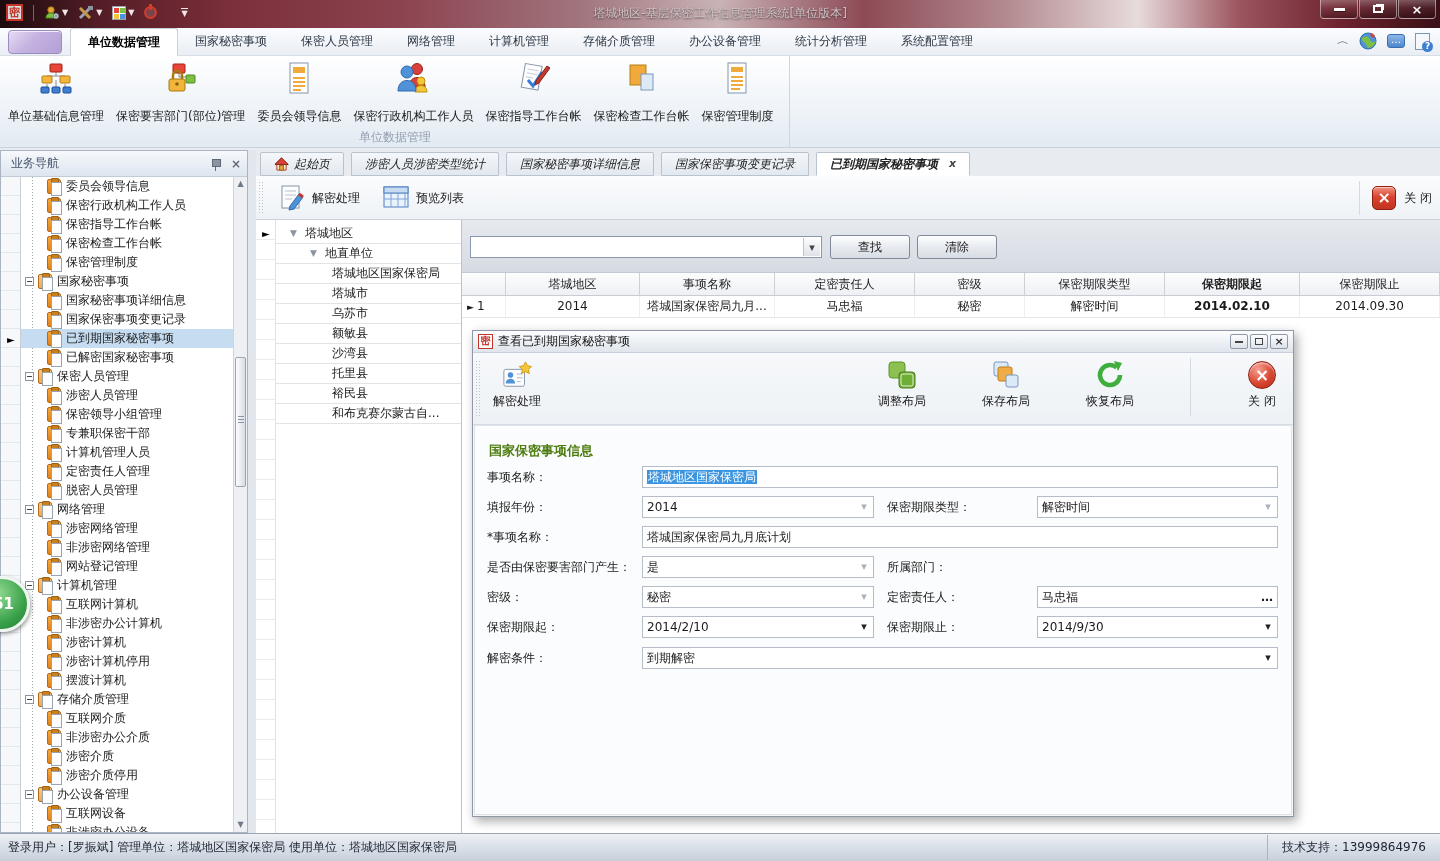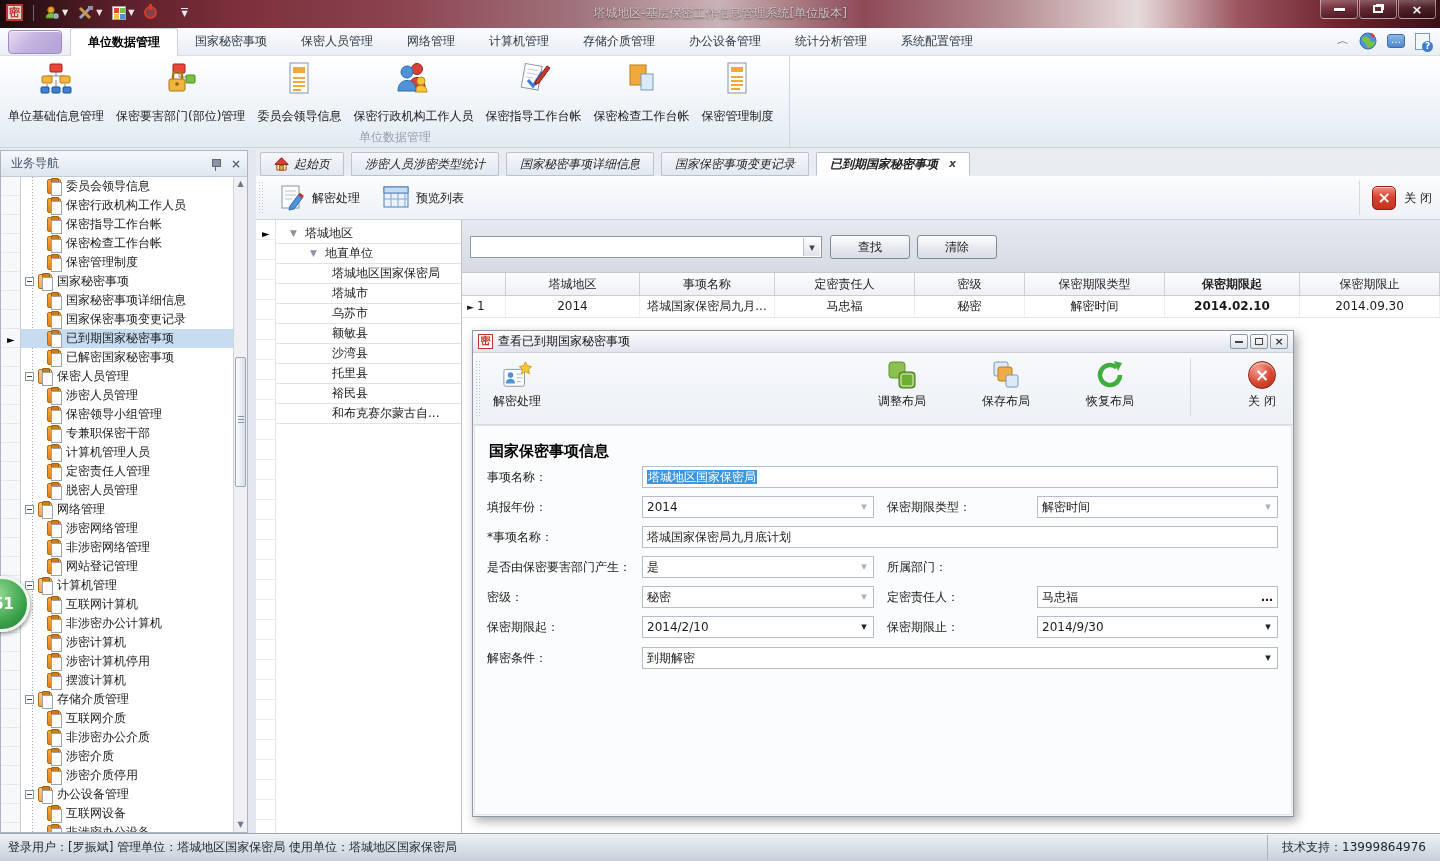--- a/index.html
+++ b/index.html
@@ -187,21 +187,21 @@
   .big-btn { display:flex; flex-direction:column; align-items:center; justify-content:flex-start; padding:4px 8px 0 8px; border-radius:3px; cursor:default; }
   .big-btn .bb-icon { width:30px; height:30px; margin-bottom:3px; display:flex; align-items:center; justify-content:center; }
   .dlg-tb-left { position:absolute; left:12px; top:3px; display:flex; }
   .dlg-tb-right { position:absolute; right:8px; top:3px; display:flex; align-items:flex-start;gap:40px; }
   .dlg-tb-sep { width:1px; height:58px; background:#d4dae2; margin:2px 8px 0 8px; }
   .red-circle { width:28px; height:28px; border-radius:50%; border:1px solid #8e1f12;
     background:radial-gradient(circle at 35% 30%,#f5a193,#d8452f 55%,#b52a18); box-shadow:inset 0 2px 2px rgba(255,255,255,.5);
     color:#fff; display:flex; align-items:center; justify-content:center; }
   .red-circle::after { content:'×'; font-size:17px; font-weight:bold; line-height:1; }
   .dlg-client { position:absolute; left:1px; top:94px; right:1px; bottom:1px; background:#fbfcfd; border:1px solid #e0e4ea; }
-  .sec-title { position:absolute; left:14px; top:16px; font-weight:bold; color:#000000; font-size:15px;font-family:Liberation Mono, monospace; }
+  .sec-title { position:absolute; left:14px; top:16px; font-weight:bold; color:#4d7c0f; font-size:13px;font-family:Liberation Mono, monospace; }
   .f-label { position:absolute; color:#1a1a1a; line-height:22px; white-space:nowrap; }
   .f-ctrl { position:absolute; height:22px; background:#fff; border:1px solid #b6bdc9; line-height:20px; padding:0 4px; white-space:nowrap; overflow:hidden; }
   .f-ctrl.combo { padding-right:18px; }
   .f-ctrl .arr { position:absolute; right:1px; top:1px; bottom:1px; width:15px; display:flex; align-items:center; justify-content:center; color:#aab2bd; font-size:8px; background:#fff; }
   .f-ctrl .arr::after { content:'▼'; transform:scale(.9); }
   .f-ctrl .arr.dark { color:#222; }
   .f-ctrl .dots { position:absolute; right:3px; top:0; bottom:0; display:flex; align-items:center; color:#222; font-weight:bold; letter-spacing:1px; }
   .f-ctrl .dots::after { content:'…'; }
   .sel-text { background:#3b95e0; color:#fff; padding:0 1px; }
   .lab1 { left:12px; } .lab2 { left:412px; }

